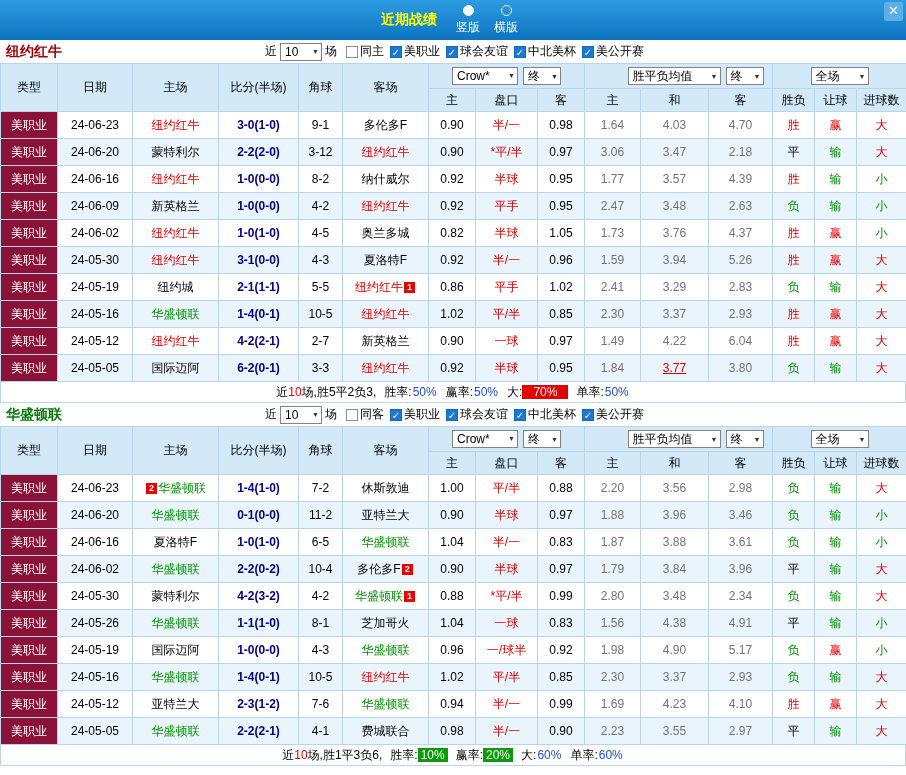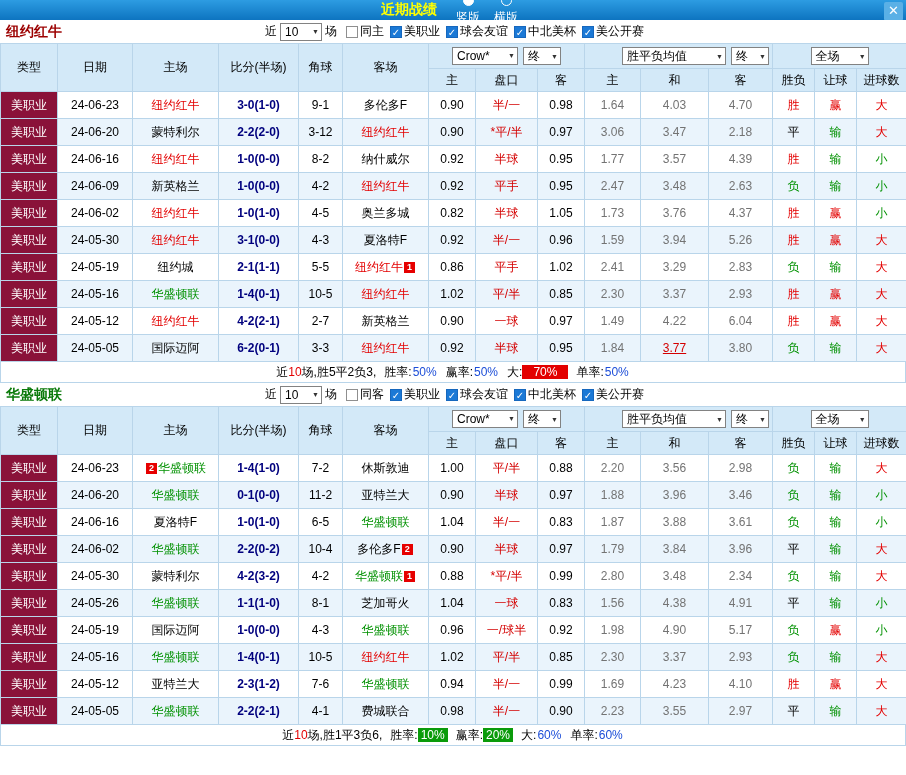--- a/index.html
+++ b/index.html
@@ -5,21 +5,21 @@
   * { box-sizing: border-box; }
   html, body { margin: 0; padding: 0; }
   body {
     width: 906px; height: 775px; overflow: hidden;
     background: #fff; color: #000;
     font-family: "Liberation Sans", "DejaVu Sans", sans-serif;
     font-size: 12px;
   }
   
   .titlebar {
-    height: 20px; background: linear-gradient(#2d9ce2, #0d74c0);
+    height: 40px; background: linear-gradient(#2d9ce2, #0d74c0);
     display: flex; align-items: center; justify-content: center;
     position: relative; color: #fff;
   }
   .dlg-title { color: #ffff00; font-weight: bold; font-size: 14px; margin-right: 12px; }
   .radio-opt { display: inline-flex; align-items: center; gap: 3px; margin: 0 7px; cursor: pointer; flex-direction: column; }
   .radio { width: 11px; height: 11px; border: 1px solid #fff; border-radius: 50%; display: inline-block; }
   .radio.on { background: #fff; }
   .radio.off { background: transparent; }
   .close-btn {
     position: absolute; right: 3px; top: 2px; width: 19px; height: 19px;
@@ -44,21 +44,21 @@
   
   .select {
     display: inline-flex; align-items: center; justify-content: space-between;
     border: 1px solid #828282; background: #fff; height: 18px;
     padding: 0 2px 0 4px; cursor: pointer; font-size: 12px; color: #000;
   }
   .arr { font-size: 7px; color: #333; margin-left: 3px; }
   .w-count { width: 42px; }
   .w-book  { width: 66px; margin-right: 5px; }
   .w-fin   { width: 38px; }
-  .w-avg   { width: 104px; margin-right: 5px; margin-left: 34px; }
+  .w-avg   { width: 93px; margin-right: 5px; margin-left: 34px; }
   .w-scope { width: 58px; }
   
   table { border-collapse: collapse; table-layout: fixed; width: 906px; }
   th, td { border: 1px solid #b9d5ea; text-align: center; padding: 0; overflow: hidden; white-space: nowrap; }
   thead th { background: #d3e9f8; font-weight: normal; height: 23px; }
   thead tr.ctrl-row th { height: 25px; }
   tbody td { height: 27px; background: #fff; }
   tbody tr:nth-child(even) td { background: #eaf4fc; }
   td.type-cell, tbody tr:nth-child(even) td.type-cell { background: #8a1239; color: #fff; }
   .score-cell { font-weight: bold; color: #00007e; }

